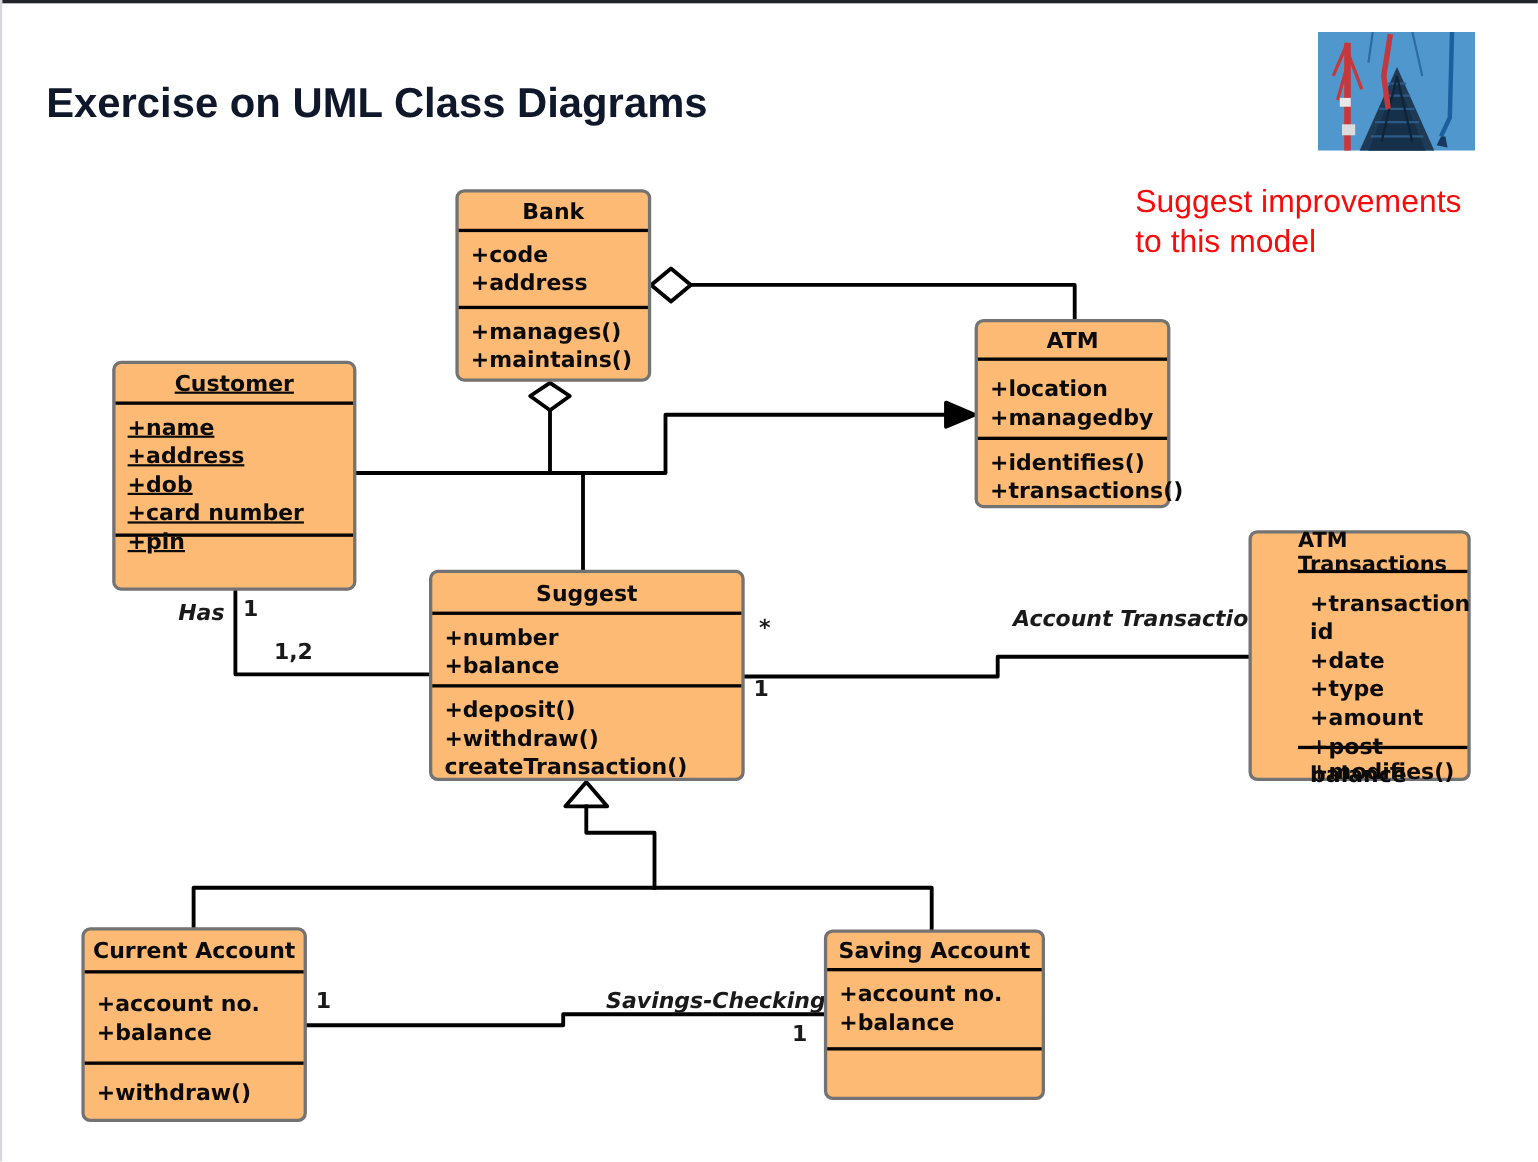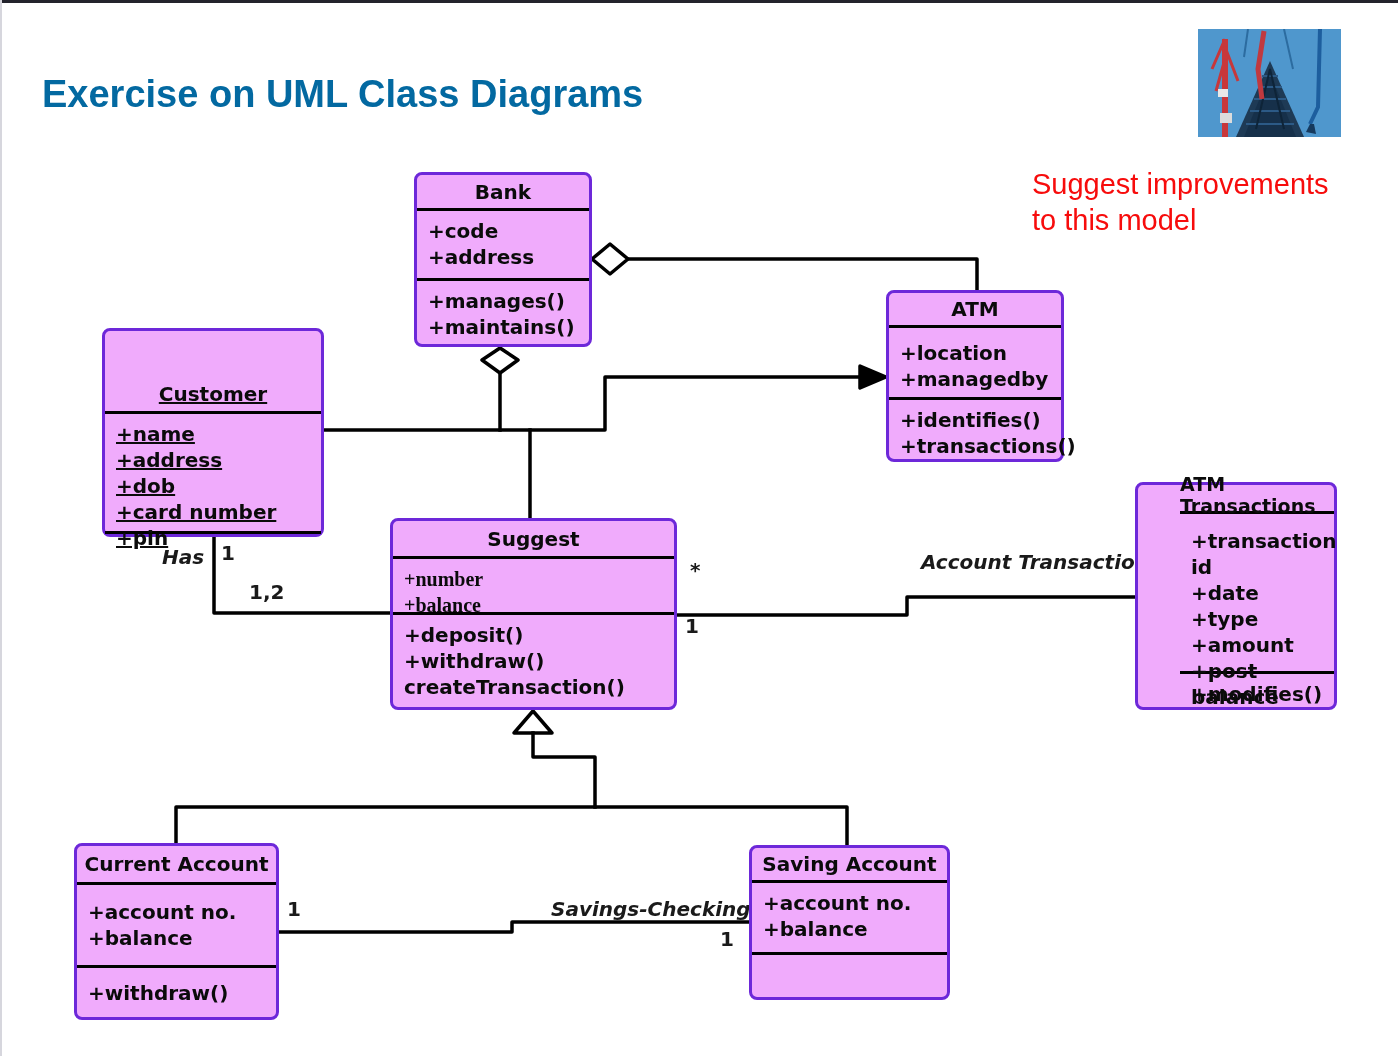--- a/index.html
+++ b/index.html
@@ -4,34 +4,34 @@
 <style>
   html,body{margin:0;padding:0;background:#ffffff;}
   .slide{
     position:relative;width:1398px;height:1056px;background:#ffffff;overflow:hidden;
     font-family:"Liberation Sans",sans-serif;
     border-left:2px solid #d6d6dd;
   }
   .top-bar{position:absolute;left:0;top:0;width:100%;height:3px;background:#23232c;}
   .page-title{
     position:absolute;left:40px;top:48px;width:900px;
-    font-size:38px;font-weight:bold;color:#0369a1;letter-spacing:0px;
+    font-size:38px;font-weight:bold;color:#0f172a;letter-spacing:0px;
   }
   .photo{position:absolute;left:1196px;top:29px;width:143px;height:108px;}
   .red-note{
     position:absolute;left:1030px;top:166px;width:368px;
     color:#f70c0c;font-size:29px;line-height:36px;font-weight:400;
   }
   .diagram-svg{position:absolute;left:0;top:0;width:1398px;height:1056px;}
 
   .uml-class{
     position:absolute;box-sizing:border-box;
-    background:#f0abfc;border:3px solid #6d28d9;border-radius:8px;
+    background:#fdba74;border:3px solid #737373;border-radius:8px;
     display:flex;flex-direction:column;
-    font-family:"DejaVu Sans",sans-serif;color:#0b0b0b;justify-content:flex-end;
+    font-family:"DejaVu Sans",sans-serif;color:#0b0b0b;
   }
   .uml-title{
     box-sizing:border-box;flex:0 0 auto;display:flex;align-items:center;justify-content:center;
     font-weight:bold;font-size:20px;border-bottom:3px solid #000;
   }
   .uml-attrs{
     box-sizing:border-box;flex:0 0 auto;border-bottom:3px solid #000;
     padding:7px 0 0 11px;font-weight:bold;font-size:20px;line-height:26px;
   }
   .uml-methods{
@@ -148,21 +148,21 @@
       <div>+managedby</div>
     </div>
     <div class="uml-methods">
       <div>+identifies()</div>
       <div>+transactions()</div>
     </div>
   </div>
 
   <div class="uml-class" style="left:388px;top:518px;width:287px;height:192px;">
     <div class="uml-title" style="height:38px;">Suggest</div>
-    <div class="uml-attrs" style="height:56px;font-family:Liberation Serif, serif;">
+    <div class="uml-attrs" style="height:66px;">
       <div>+number</div>
       <div>+balance</div>
     </div>
     <div class="uml-methods">
       <div>+deposit()</div>
       <div>+withdraw()</div>
       <div>createTransaction()</div>
     </div>
   </div>
 

